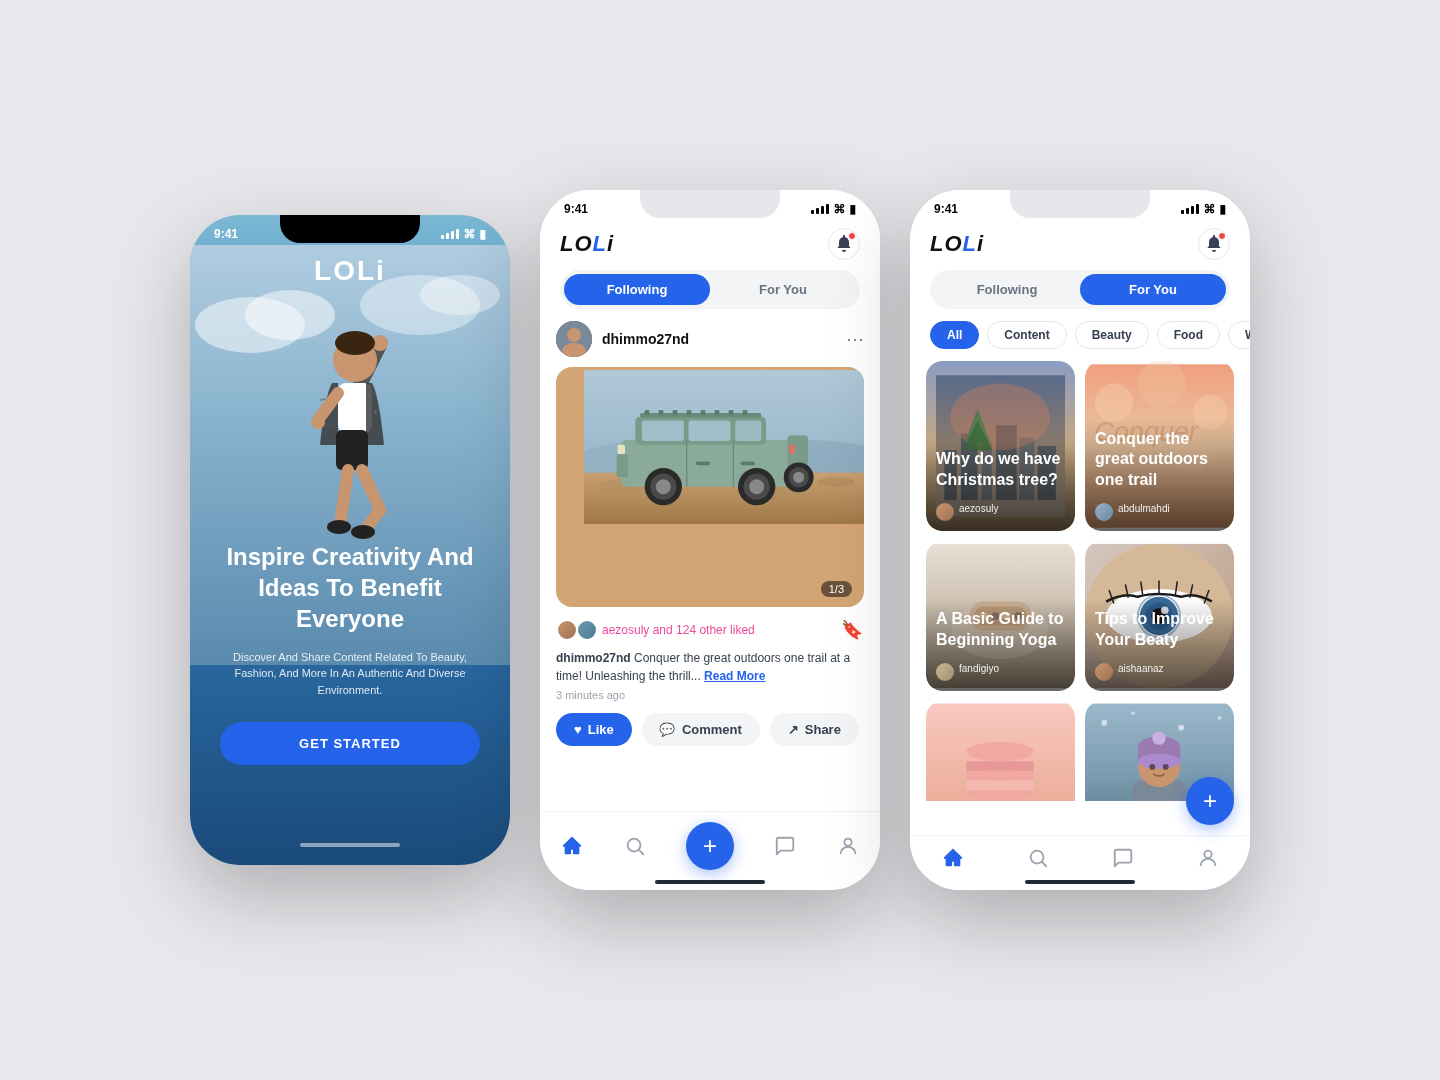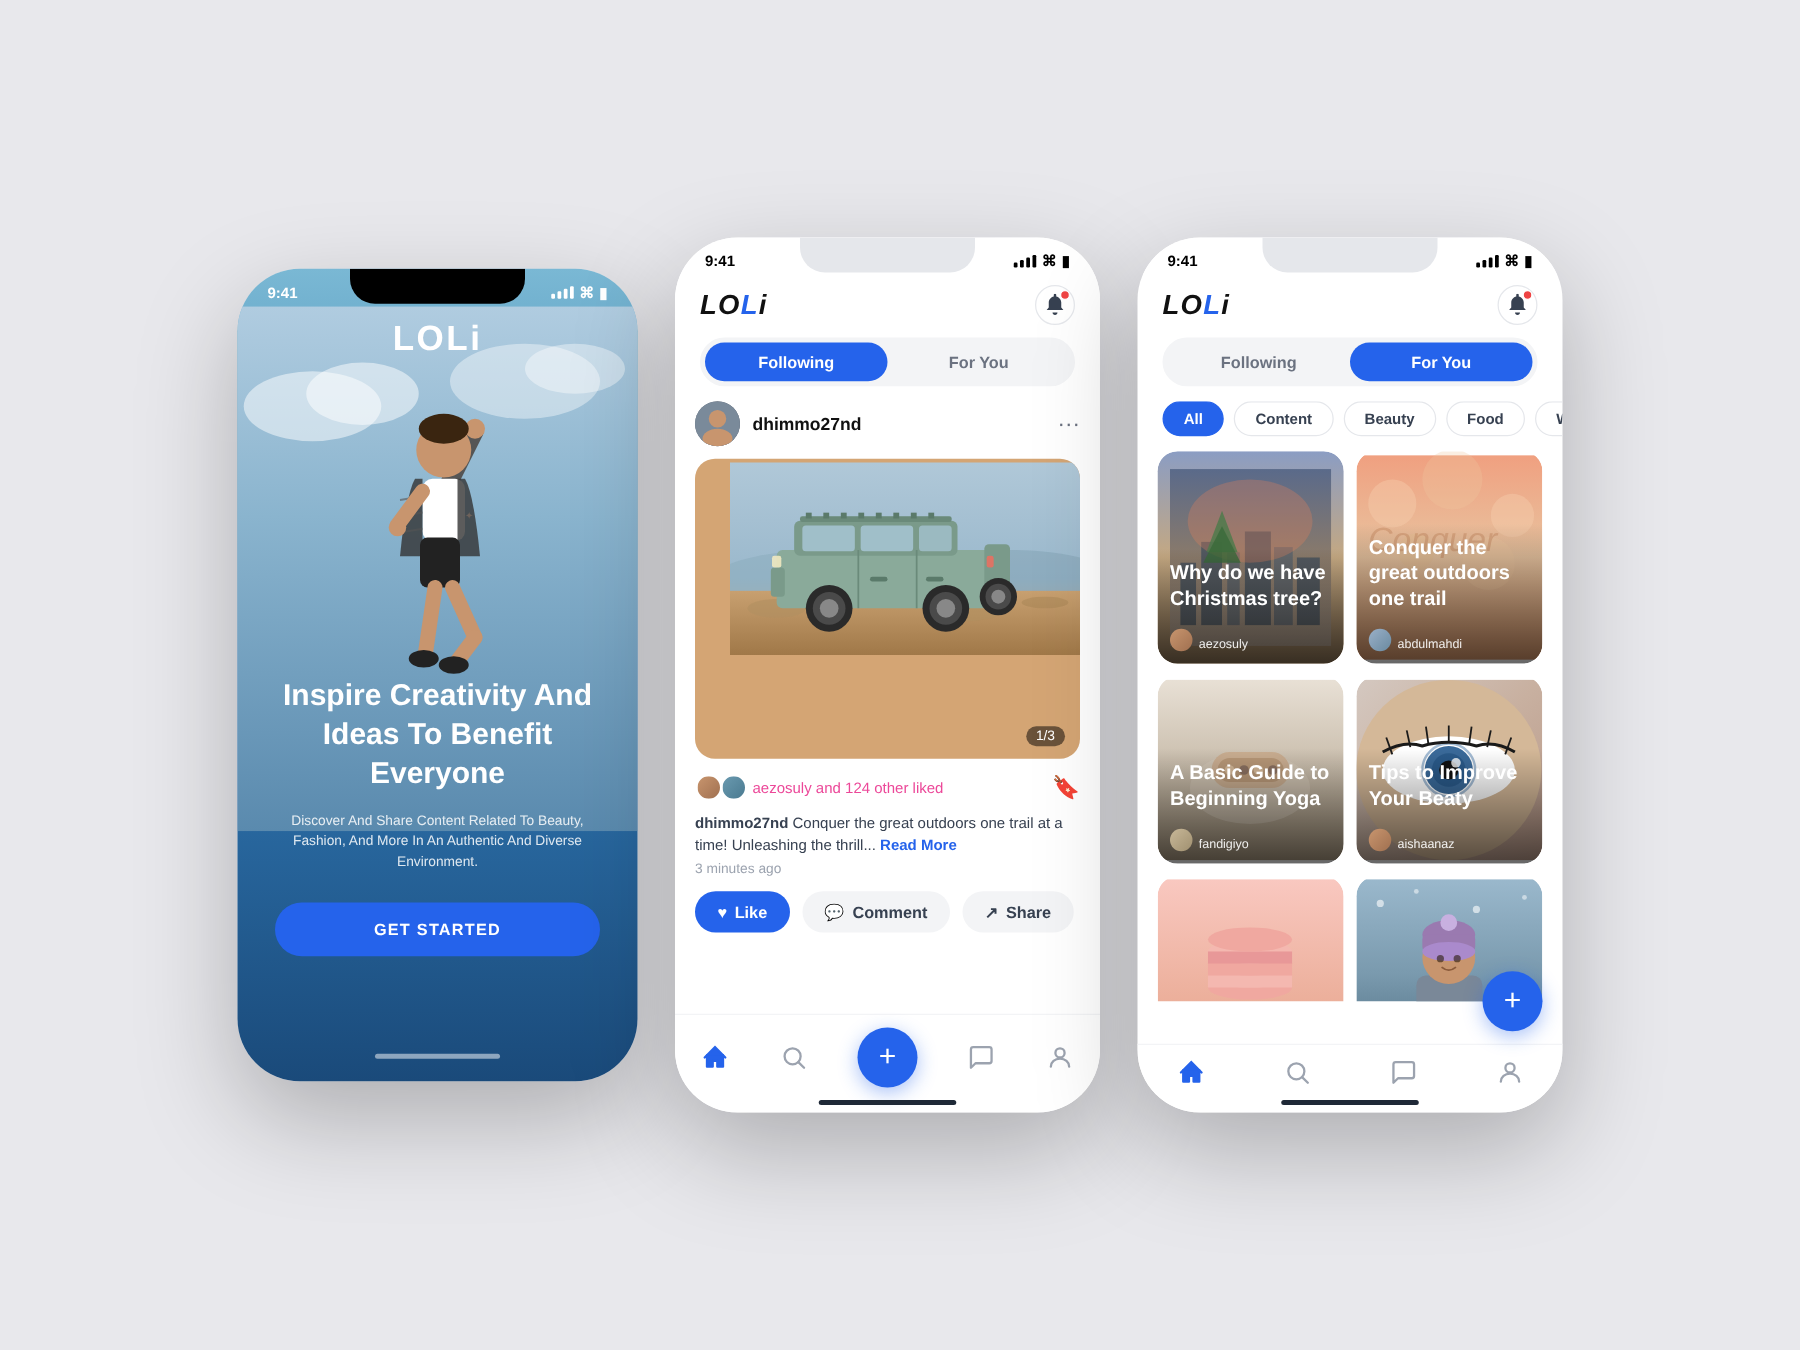--- a/index.html
+++ b/index.html
@@ -316,20 +316,21 @@
     }
 
     .post-caption strong {
       font-weight: 700;
     }
 
     .read-more {
       color: #2563eb;
       font-weight: 600;
       cursor: pointer;
+      text-decoration: underline;
     }
 
     .post-time {
       font-size: 11px;
       color: #9ca3af;
       margin-bottom: 12px;
     }
 
     .post-actions {
       display: flex;
@@ -495,21 +496,21 @@
     .card-title {
       color: white;
       font-size: 16px;
       font-weight: 700;
       line-height: 1.3;
       margin-bottom: 6px;
     }
 
     .card-author {
       display: flex;
-      align-items: flex-end;
+      align-items: flex-start;
       gap: 5px;
       margin-top: 12px;
     }
 
     .card-avatar {
       width: 18px;
       height: 18px;
       border-radius: 50%;
       background: #9ca3af;
       overflow: hidden;

